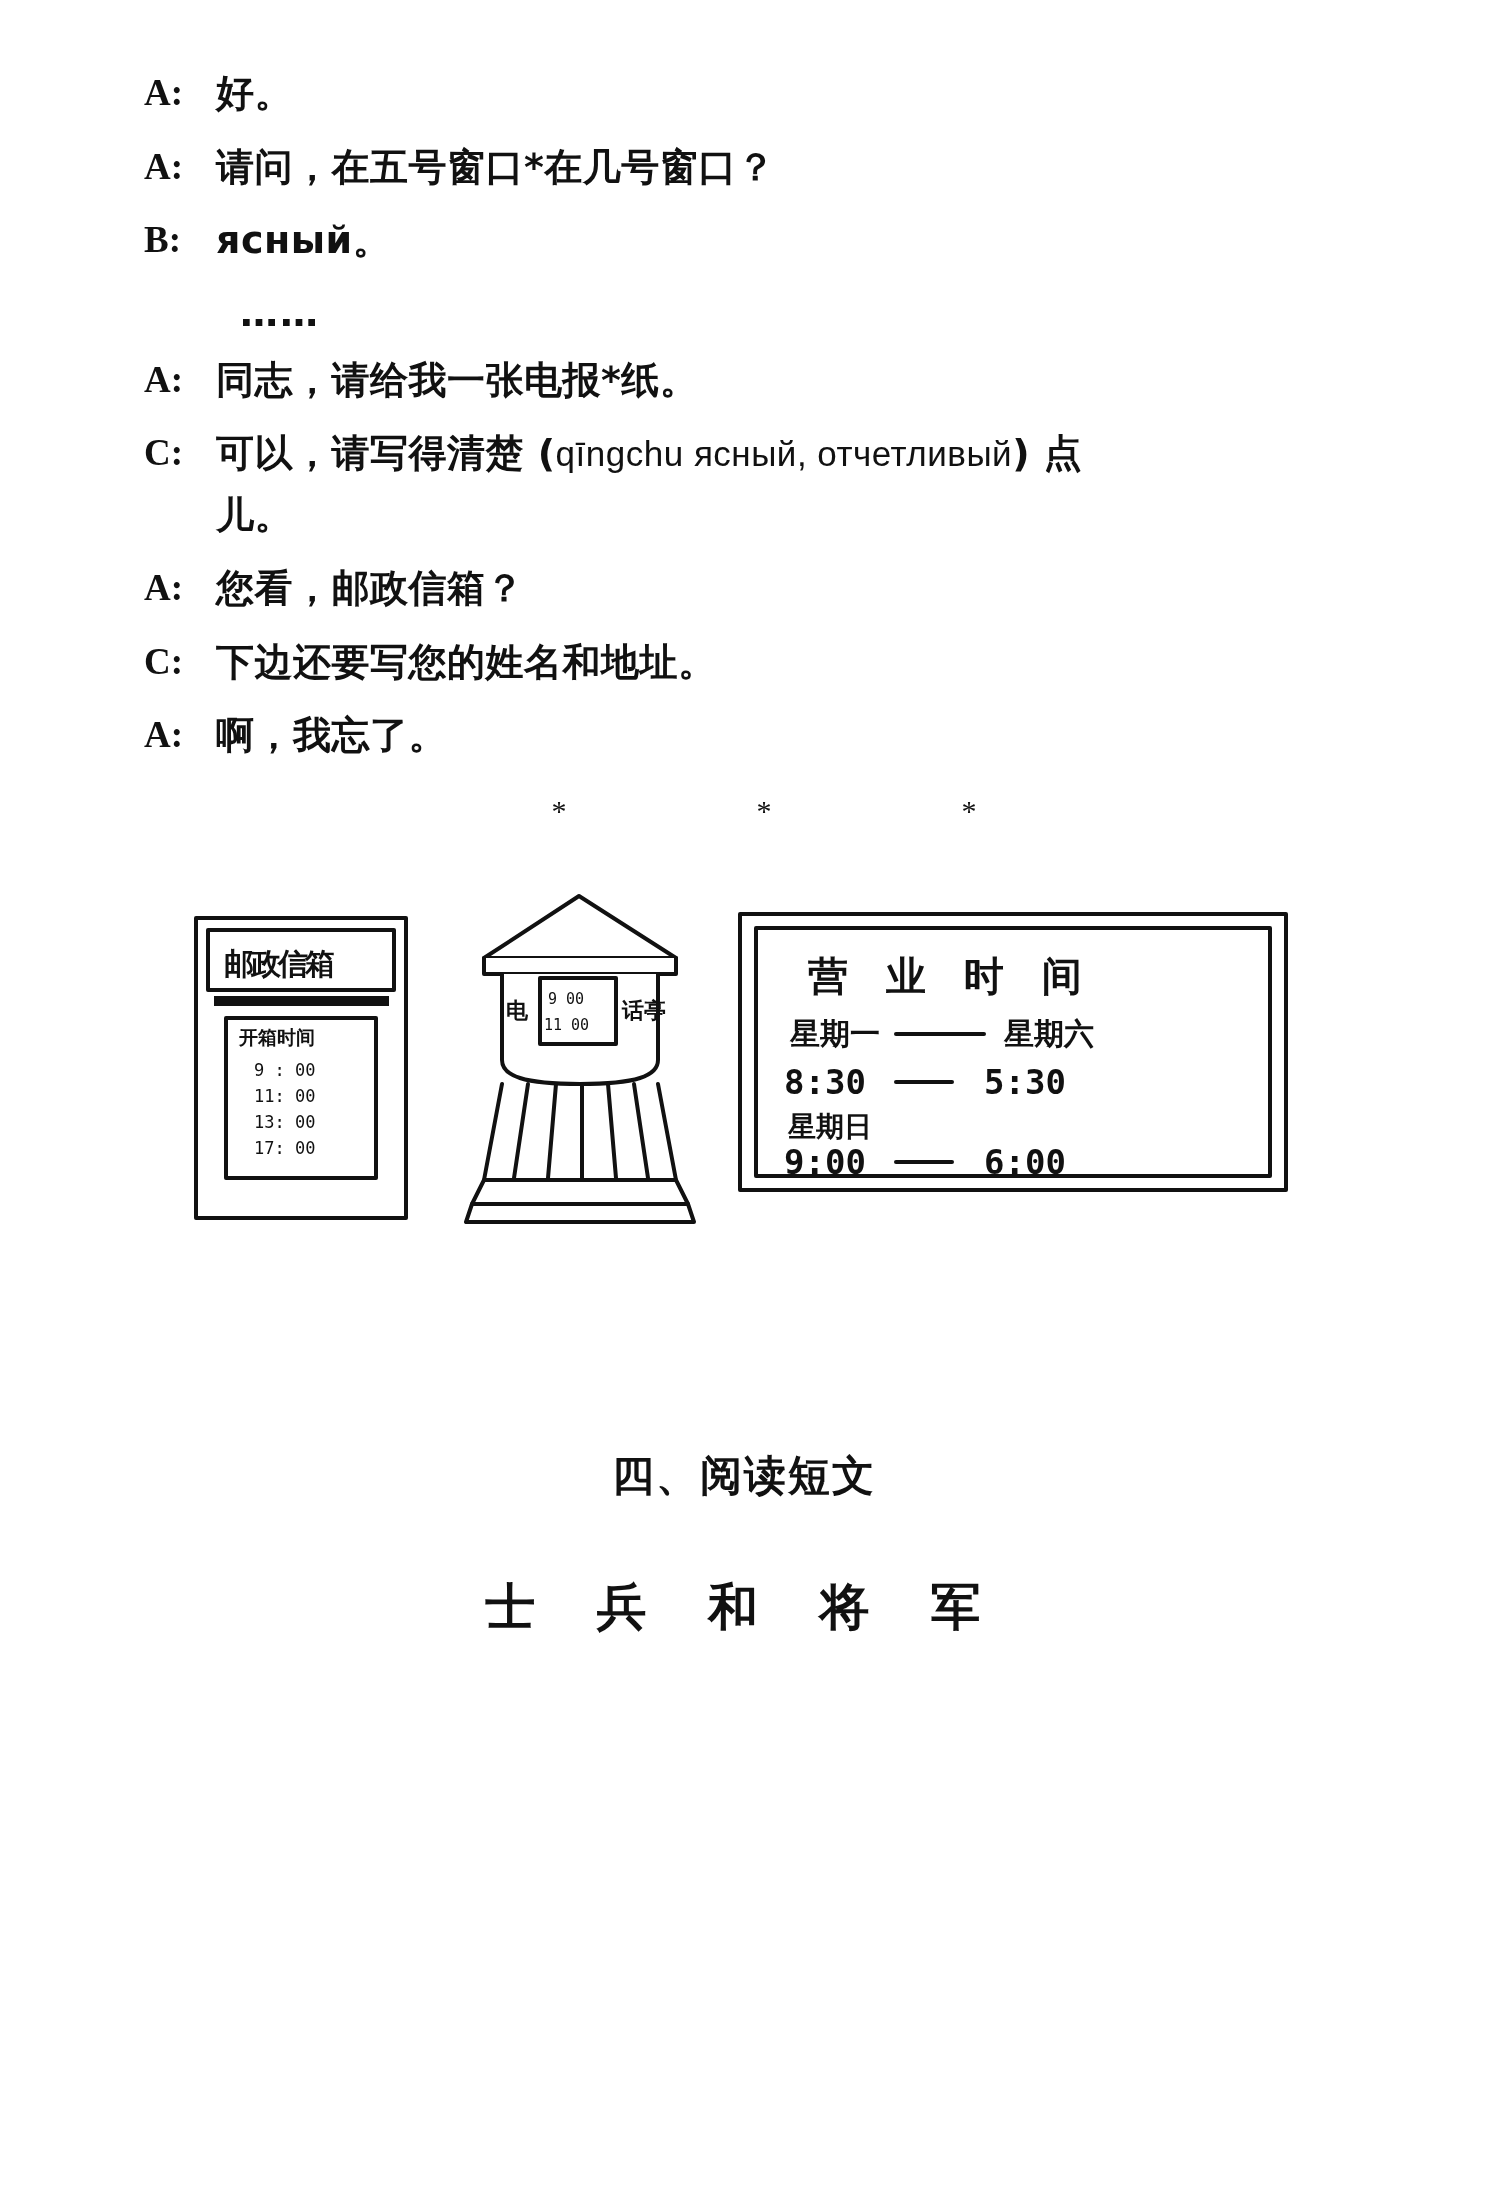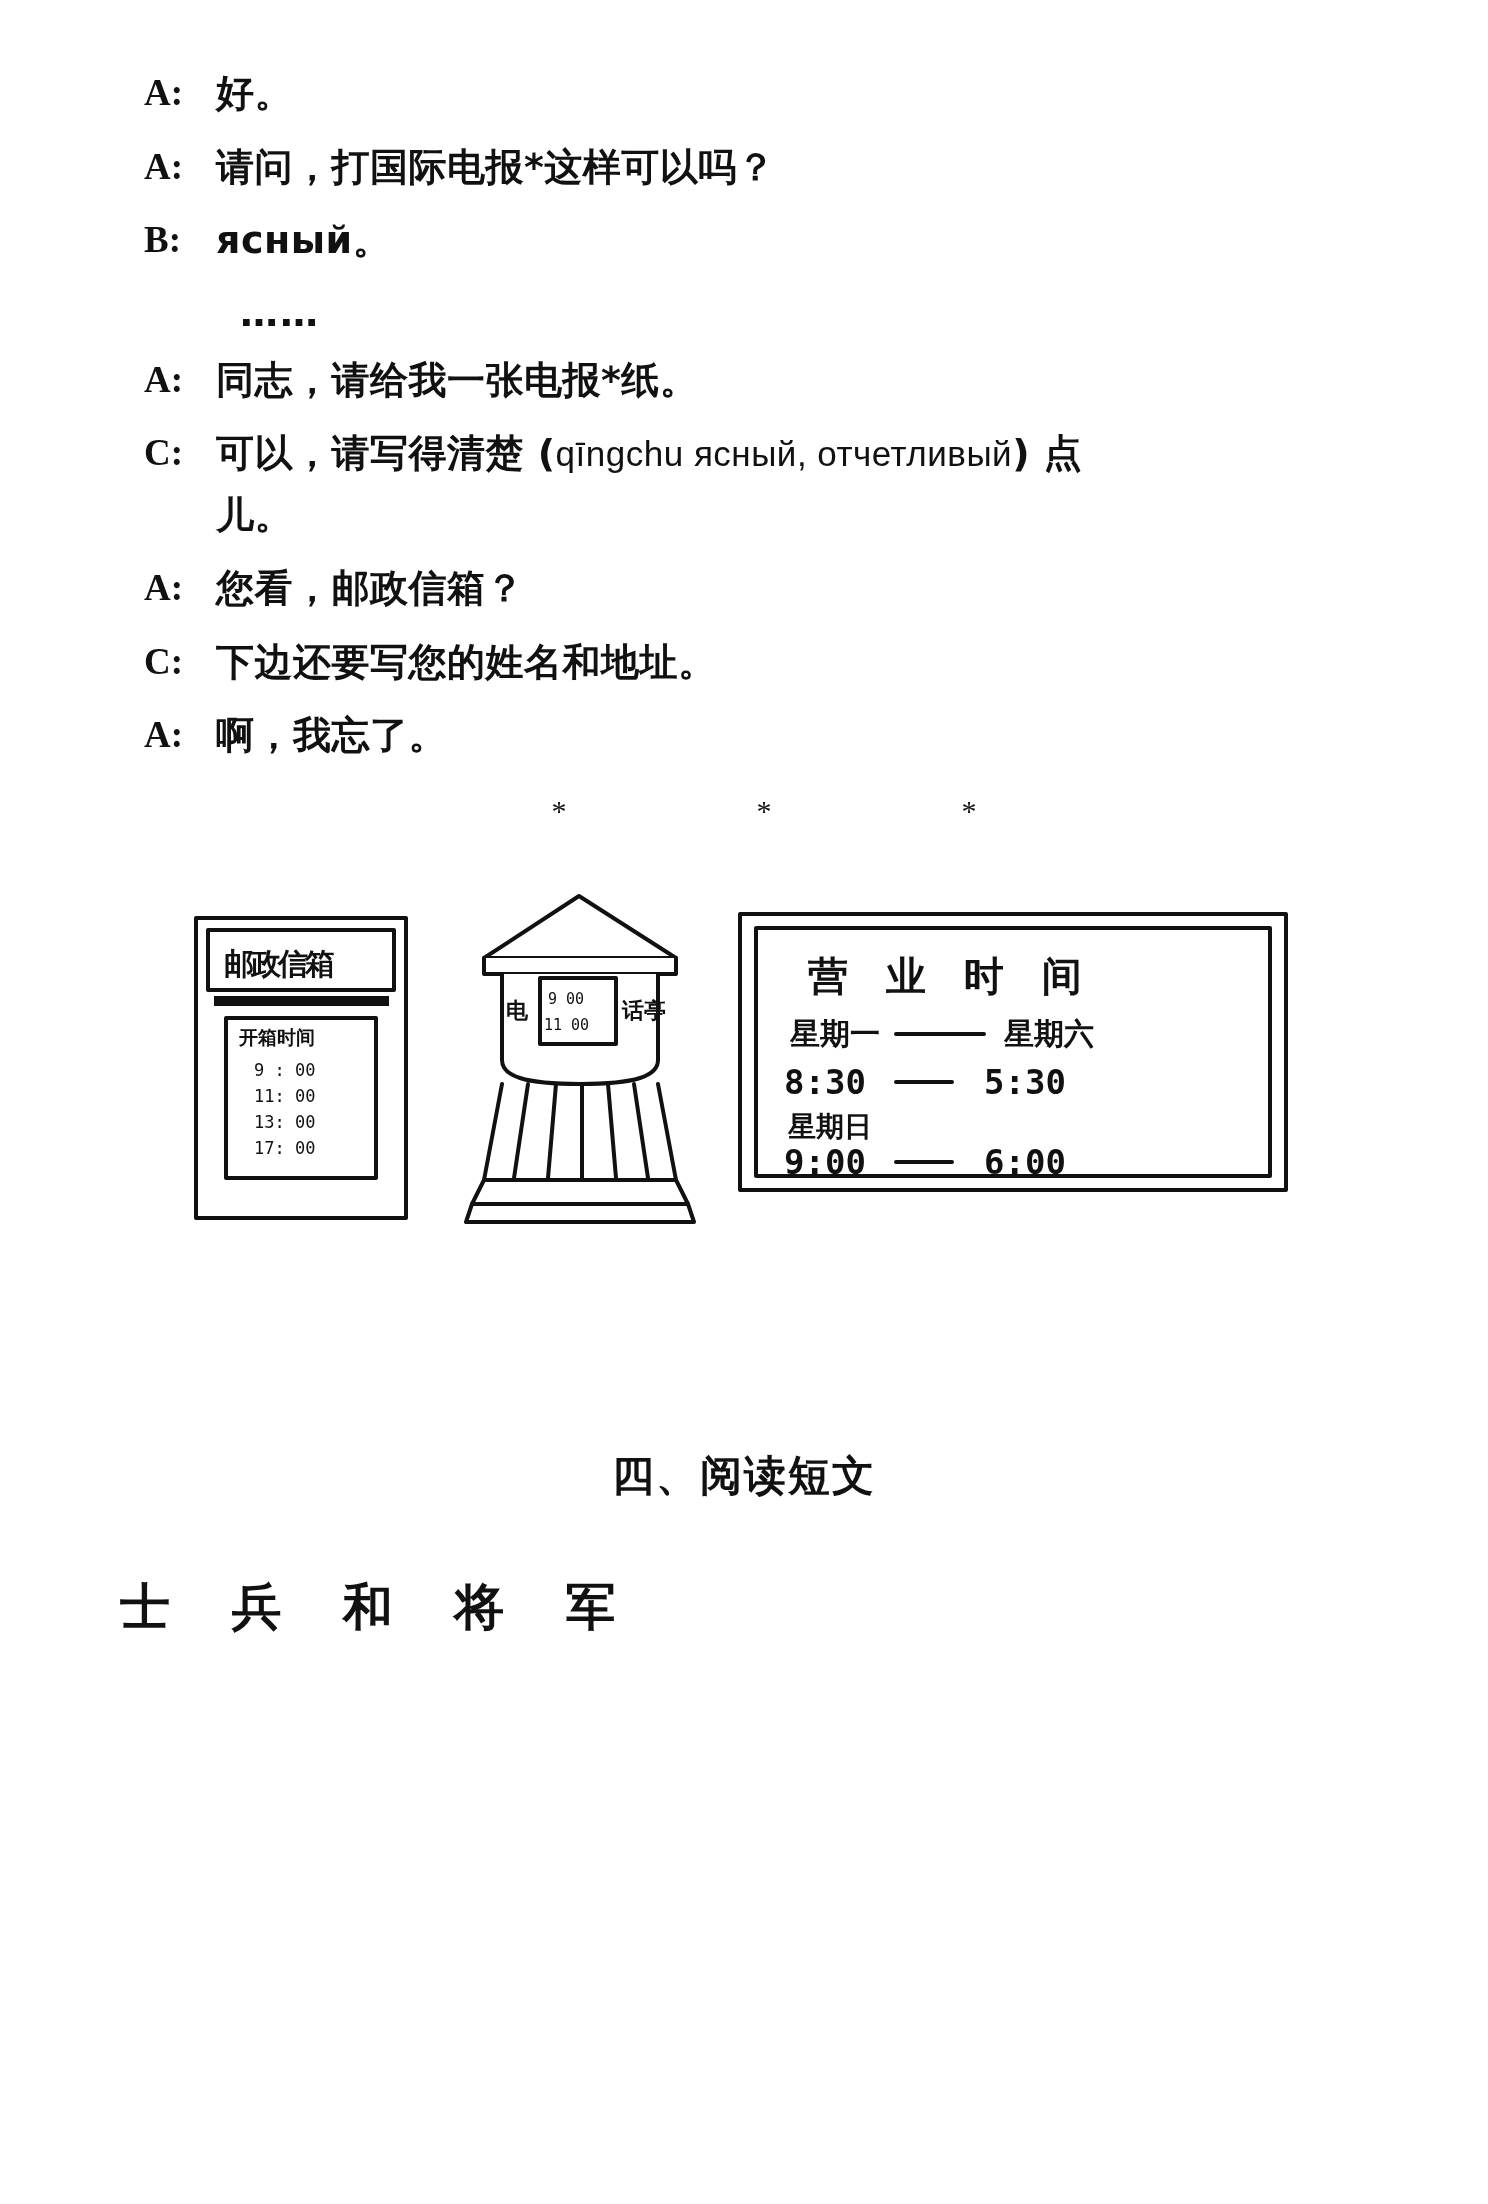--- a/index.html
+++ b/index.html
@@ -118,21 +118,21 @@
   
   .section-heading {
     text-align: center;
     font-size: 42px;
     font-weight: bold;
     font-family: "DejaVu Sans", sans-serif;
     margin-top: 120px;
     letter-spacing: 2px;
   }
   .story-title {
-    text-align: left;
+    text-align: center;
     font-size: 50px;
     font-weight: bold;
     font-family: "DejaVu Sans", sans-serif;
     letter-spacing: 22px;
     margin-top: 70px;
   }
   .story-body {
     text-align: center;
     font-size: 49px;
     font-weight: bold;
@@ -149,21 +149,21 @@
   <div class="dialogue">
 
     <div class="line">
       <div class="spk">A:</div>
       <div class="txt">好。</div>
     </div>
 
 
     <div class="line">
       <div class="spk">A:</div>
-      <div class="txt">请问，打国际电报*这样可以吗？</div>
+      <div class="txt">请问，在五号窗口*在几号窗口？</div>
     </div>
 
     <div class="line">
       <div class="spk">B:</div>
       <div class="txt">ясный。</div>
     </div>
 
     <div class="dots">……</div>
 
     <div class="line">

